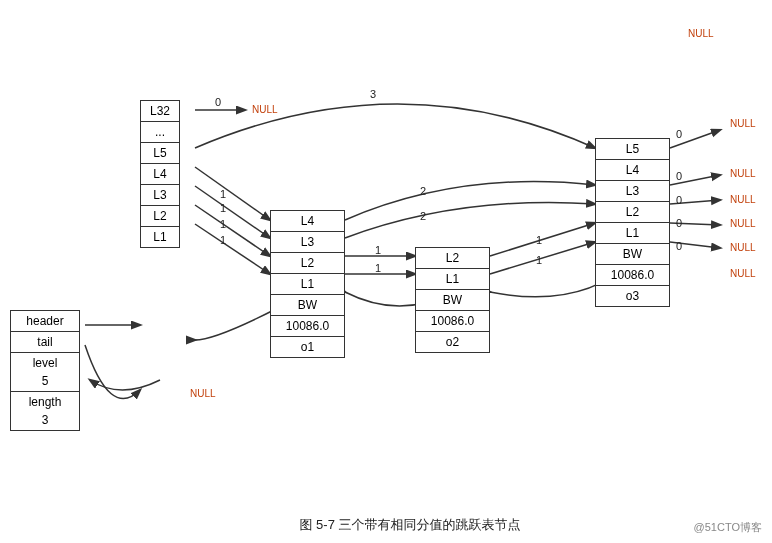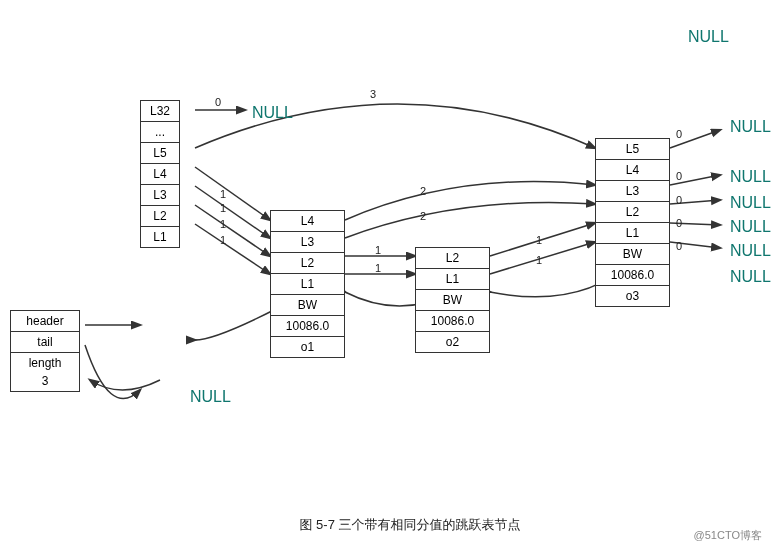--- a/index.html
+++ b/index.html
@@ -20,21 +20,21 @@
     .caption {
       text-align: center;
       font-size: 13px;
       padding: 6px 0 2px 0;
       color: #222;
       margin-left: 48px;
     }
     .watermark {
       position: absolute;
       right: 10px;
-      bottom: 0;
+      bottom: 8px;
       font-size: 11px;
       color: #888;
     }
     
     .node-box {
       position: absolute;
       border: 1.5px solid #333;
       background: #fff;
       text-align: center;
     }
@@ -50,22 +50,22 @@
     }
     svg.arrows {
       position: absolute;
       top: 0; left: 0;
       width: 772px;
       height: 510px;
       pointer-events: none;
     }
     .null-label {
       position: absolute;
-      font-size: 16px;
-      color: #0f766e;
+      font-size: 10px;
+      color: #c2410c;
     }
     .arrow-label {
       position: absolute;
       font-size: 11px;
       color: #222;
     }
   </style>
 </head>
 <body>
 
@@ -124,20 +124,21 @@
 
     <path d="M 633,261 Q 580,310 490,292" stroke="#333" stroke-width="1.5" fill="none" marker-end="url(#ah2)"></path>
 
     <path d="M 160,380 Q 120,400 90,380" stroke="#333" stroke-width="1.5" fill="none" marker-end="url(#ah)"></path>
 
   </svg>
 
   <div class="node-box" style="left:10px; top:310px; width:70px;">
     <div class="node-cell">header</div>
     <div class="node-cell">tail</div>
+    <div class="node-cell">level<br>5</div>
     <div class="node-cell">length<br>3</div>
   </div>
 
   <div class="node-box" style="left:140px; top:100px; width:40px;">
     <div class="node-cell">L32</div>
     <div class="node-cell">...</div>
     <div class="node-cell">L5</div>
     <div class="node-cell">L4</div>
     <div class="node-cell">L3</div>
     <div class="node-cell">L2</div>

